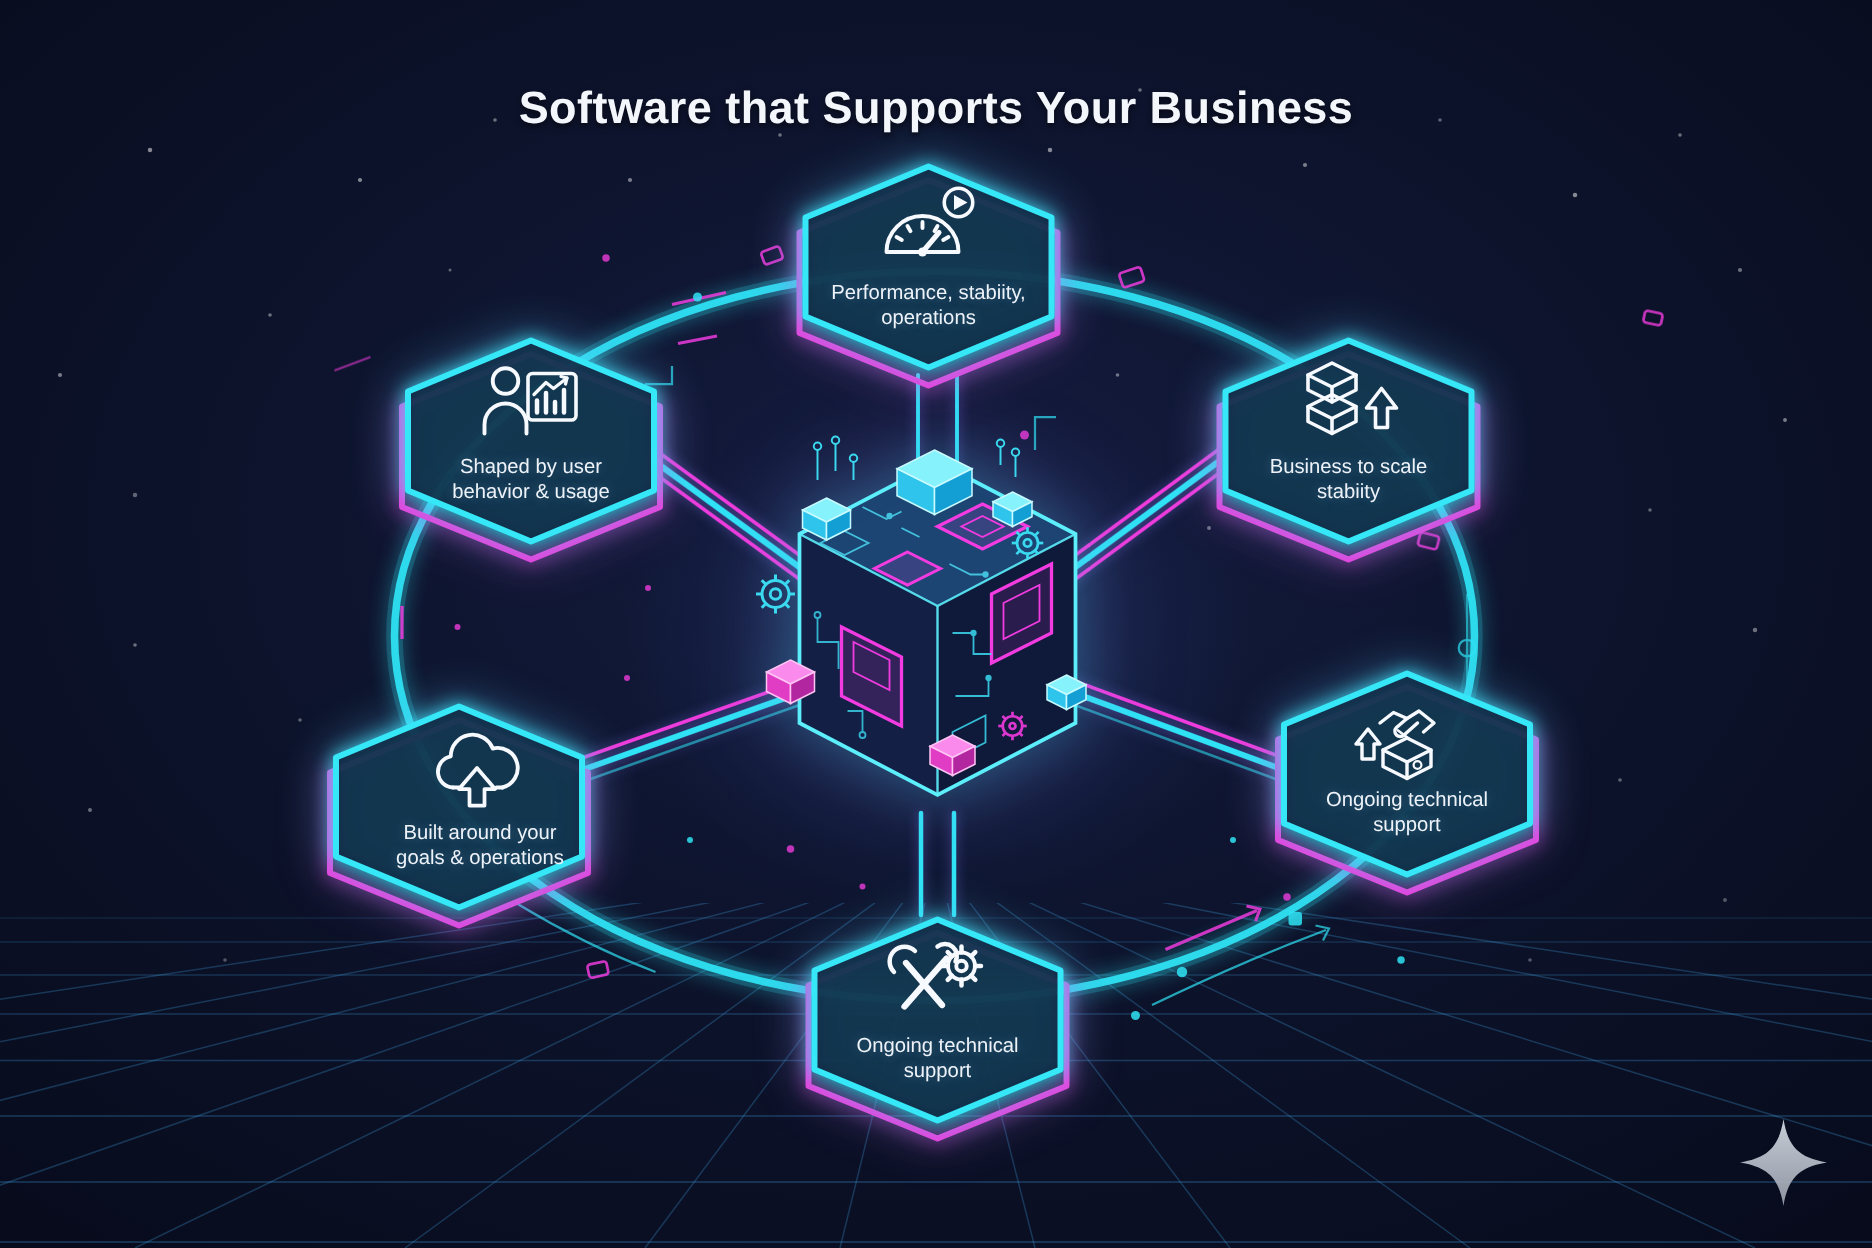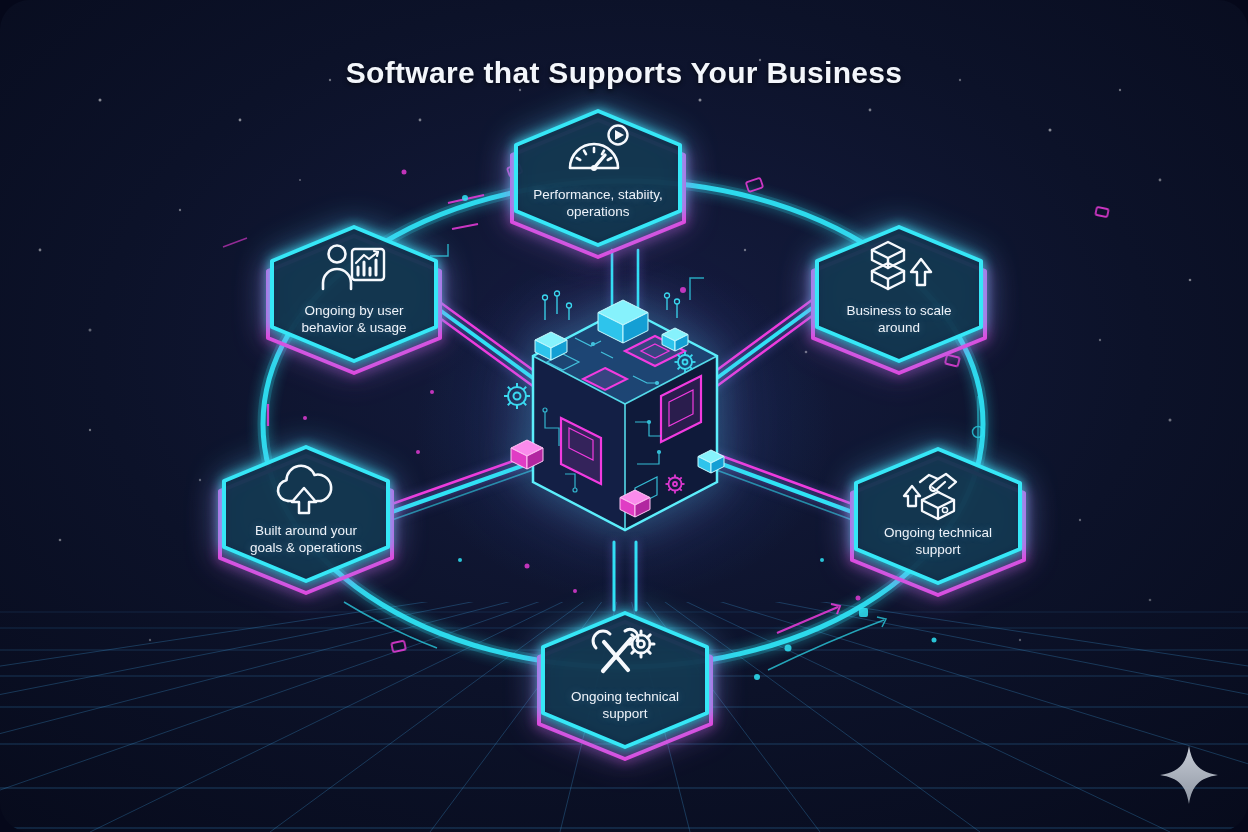--- a/index.html
+++ b/index.html
@@ -1,18 +1,18 @@
 <!DOCTYPE html>
 <html><head>
 <meta charset="utf-8">
 <style>
   html,body{margin:0;padding:0;background:#05081a;}
   body{width:1248px;height:832px;overflow:hidden;font-family:"Liberation Sans",sans-serif;position:relative;}
   .canvas{position:absolute;inset:0;width:1248px;height:832px;overflow:hidden;
-    background:radial-gradient(ellipse 950px 640px at 50% 42%, #151c40 0%, #0c1229 55%, #070b1c 100%);border-radius:30px;}
+    background:radial-gradient(ellipse 950px 640px at 50% 42%, #151c40 0%, #0c1229 55%, #070b1c 100%);}
   .bg-glow{position:absolute;left:345px;top:200px;width:560px;height:460px;z-index:0;
     background:radial-gradient(closest-side, rgba(45,125,205,.22), rgba(45,125,205,0) 75%);}
   svg.scene{position:absolute;left:0;top:0;width:1248px;height:832px;z-index:1;}
   .title{position:absolute;top:36px;left:0;width:100%;text-align:center;color:#f3f6fb;
     font-size:30px;font-weight:700;letter-spacing:.3px;z-index:4;text-shadow:0 2px 4px rgba(0,0,0,.55);}
   .cube{position:absolute;left:505px;top:292px;width:240px;height:258px;overflow:visible;z-index:2;
     filter:drop-shadow(0 0 20px rgba(47,227,245,.30)) drop-shadow(0 0 34px rgba(242,59,224,.14));}
   .hex{position:absolute;width:180px;height:148px;z-index:3;}
   .hex svg.frame{position:absolute;left:0;top:0;width:180px;height:148px;overflow:visible;}
   .hex .mag{fill:none;stroke:#ee3cdd;stroke-width:4;stroke-linejoin:round;
@@ -317,21 +317,21 @@
       <g>
           <polygon points="206,158 219,164.5 206,171 193,164.5" fill="#86f2fc"></polygon>
          <polygon points="193,164.5 193,174.5 206,181 206,171" fill="#2ec4ec"></polygon>
          <polygon points="219,164.5 219,174.5 206,181 206,171" fill="#149fd4"></polygon>
         </g>
     </g>
   </svg>
 
   <h1 class="title">Software that Supports Your Business</h1>
 
-  <div class="hex" style="left:508px;top:108px;">
+  <div class="hex" style="left:529px;top:108px;">
     <svg class="frame" viewBox="0 0 180 148">
       <polygon class="mag" points="90,12 176,47 176,114 90,149 4,114 4,47"></polygon>
       <polygon class="cyn" points="90,3 172,37 172,103 90,137 8,103 8,37"></polygon>
     </svg>
     <div class="hex-content">
       <svg class="hex-icon" viewBox="0 0 76 58">
         <path class="ik" d="M10 45 a24 24 0 0 1 48 0 z"></path>
         <line class="ik" x1="16.7" y1="35" x2="20.2" y2="37"></line>
         <line class="ik" x1="24" y1="27.7" x2="26" y2="31.1"></line>
         <line class="ik" x1="34" y1="25" x2="34" y2="29"></line>
@@ -360,21 +360,21 @@
         <path class="ik" d="M7 50 V44 a14 14 0 0 1 28 0 v6"></path>
         <rect class="ik" x="36" y="10" width="32" height="31" rx="3" style="stroke-width:2.4"></rect>
         <line class="ik" x1="42" y1="36" x2="42" y2="28" style="stroke-width:3"></line>
         <line class="ik" x1="48" y1="36" x2="48" y2="23" style="stroke-width:3"></line>
         <line class="ik" x1="54" y1="36" x2="54" y2="29" style="stroke-width:3"></line>
         <line class="ik" x1="60" y1="36" x2="60" y2="21" style="stroke-width:3"></line>
         <polyline class="ik" points="40,24 48,16 53,20 62,13" style="stroke-width:2.2"></polyline>
         <polyline class="ik" points="58,12 62,13 61,17" style="stroke-width:2.2"></polyline>
       </svg>
       <div class="hex-label">
-        <span>Ongoing by user</span><br>
+        <span>Shaped by user</span><br>
         <span>behavior &amp; usage</span>
       </div>
     </div>
   </div>
 
   <div class="hex" style="left:809px;top:224px;">
     <svg class="frame" viewBox="0 0 180 148">
       <polygon class="mag" points="90,12 176,47 176,114 90,149 4,114 4,47"></polygon>
       <polygon class="cyn" points="90,3 172,37 172,103 90,137 8,103 8,37"></polygon>
     </svg>
@@ -383,26 +383,26 @@
         <polygon class="ik" points="27,3 43,11 27,19 11,11" style="stroke-width:2.4"></polygon>
         <path class="ik" d="M11 11 v10 l16 8 16 -8 v-10" style="stroke-width:2.4"></path>
         <line class="ik" x1="27" y1="19" x2="27" y2="29" style="stroke-width:2.4"></line>
         <polygon class="ik" points="27,24 43,32 27,40 11,32" style="stroke-width:2.4"></polygon>
         <path class="ik" d="M11 32 v10 l16 8 16 -8 v-10" style="stroke-width:2.4"></path>
         <line class="ik" x1="27" y1="40" x2="27" y2="50" style="stroke-width:2.4"></line>
         <path class="ik" d="M56 46 V33 h-6 l10 -13 10 13 h-6 v13 z" style="stroke-width:2.4"></path>
       </svg>
       <div class="hex-label">
         <span>Business to scale</span><br>
-        <span>around</span>
-      </div>
-    </div>
-  </div>
-
-  <div class="hex" style="left:216px;top:444px;">
+        <span>stabiity</span>
+      </div>
+    </div>
+  </div>
+
+  <div class="hex" style="left:216px;top:468px;padding-left:28px;">
     <svg class="frame" viewBox="0 0 180 148">
       <polygon class="mag" points="90,12 176,47 176,114 90,149 4,114 4,47"></polygon>
       <polygon class="cyn" points="90,3 172,37 172,103 90,137 8,103 8,37"></polygon>
     </svg>
     <div class="hex-content">
       <svg class="hex-icon" viewBox="0 0 76 58">
         <path class="ik" d="M20 42 A10.5 10.5 0 0 1 18.5 21.2 A14.5 14.5 0 0 1 46.5 16 A10 10 0 0 1 53 42"></path>
         <path class="ik" d="M20 42 h4"></path>
           <path class="ik" d="M49 42 h4"></path>
         <path class="ik" d="M31 54 V43 h-7 l12 -14 12 14 h-7 v11 z" style="stroke-width:2.5"></path>

